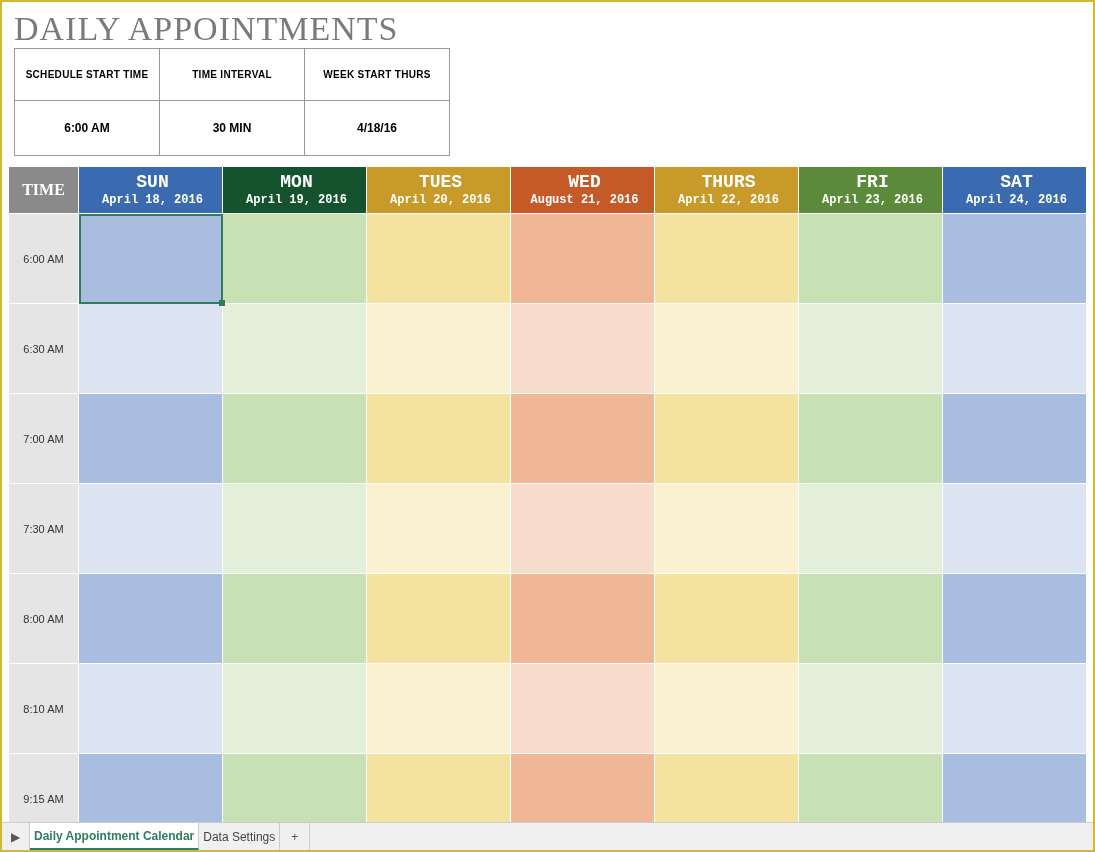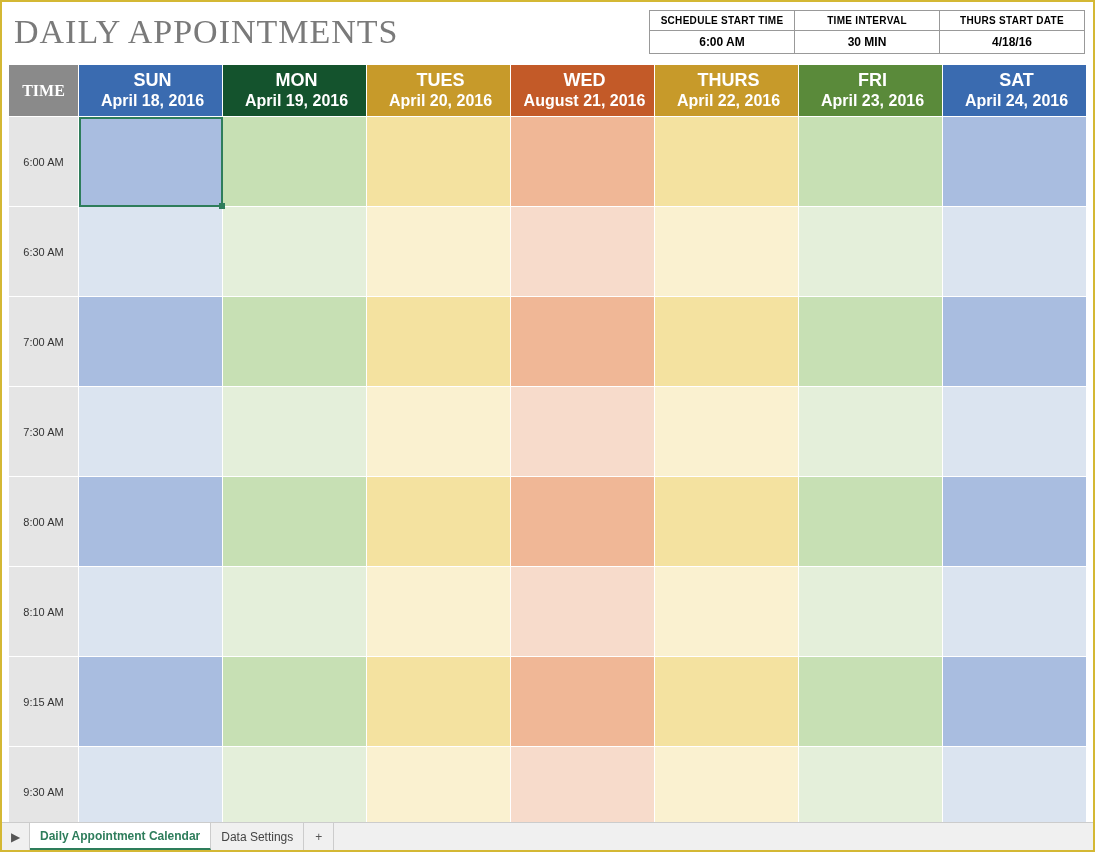--- a/index.html
+++ b/index.html
@@ -8,36 +8,37 @@
     background: #fff;
     width: 1095px;
     height: 852px;
     border: 2px solid #d4b834;
     position: relative;
     overflow: hidden;
   }
   .top-area {
     display: flex;
     justify-content: space-between;
-    align-items: center;
+    align-items: flex-start;
     padding: 8px 8px 0 12px;
+    flex-direction: column;
   }
   .title {
     font-family: Georgia, 'Times New Roman', serif;
     font-size: 34px;
     color: #7a7a7a;
     letter-spacing: 1px;
   }
   .settings-table {
     border-collapse: collapse;
     font-size: 11px;
   }
   .settings-table th, .settings-table td {
     border: 1px solid #999;
-    padding: 4px 10px;
+    padding: 20px 10px;
     text-align: center;
     background: #fff;
     min-width: 145px;
   }
   .settings-table th {
     font-weight: bold;
     font-size: 10px;
     letter-spacing: 0.3px;
   }
   .settings-table td {
@@ -58,29 +59,29 @@
     background: #8a8a8a;
     color: #fff;
     font-family: Georgia, serif;
     font-size: 16px;
     padding: 8px 4px;
     width: 70px;
   }
   .schedule th.day-head {
     color: #fff;
     padding: 5px 4px 6px 8px;
-    font-family: Liberation Sans, sans-serif;
+    font-family: Liberation Mono, monospace;
   }
   .schedule th.day-head .day-name {
     font-size: 18px;
     font-weight: bold;
     display: block;
   }
   .schedule th.day-head .day-date {
-    font-size: 16px;
+    font-size: 12px;
     font-weight: bold;
     display: block;
     margin-top: 1px;
   }
   .schedule td.time-cell {
     background: #e5e5e5;
     font-size: 11px;
     text-align: center;
     color: #333;
     height: 90px;
@@ -148,21 +149,21 @@
   .nav-btn {
     width: 28px;
     display: flex;
     align-items: center;
     justify-content: center;
     border-right: 1px solid #ccc;
     color: #555;
     cursor: pointer;
   }
   .sheet-tab {
-    padding: 0 10px;
+    padding: 0 4px;
     display: flex;
     align-items: center;
     border-right: 1px solid #ccc;
     cursor: pointer;
     color: #444;
   }
   .sheet-tab.active {
     background: #fff;
     color: #2e7d5b;
     font-weight: 600;
@@ -181,21 +182,21 @@
 </head>
 <body>
 
 <div class="top-area">
   <div class="title">DAILY APPOINTMENTS</div>
   <table class="settings-table">
     <tbody>
         <tr>
       <th>SCHEDULE START TIME</th>
       <th>TIME INTERVAL</th>
-      <th>THURS START DATE</th>
+      <th>WEEK START THURS</th>
     </tr>
     <tr>
       <td>6:00 AM</td>
       <td>30 MIN</td>
       <td>4/18/16</td>
     </tr>
   </tbody>
     </table>
 </div>
 

